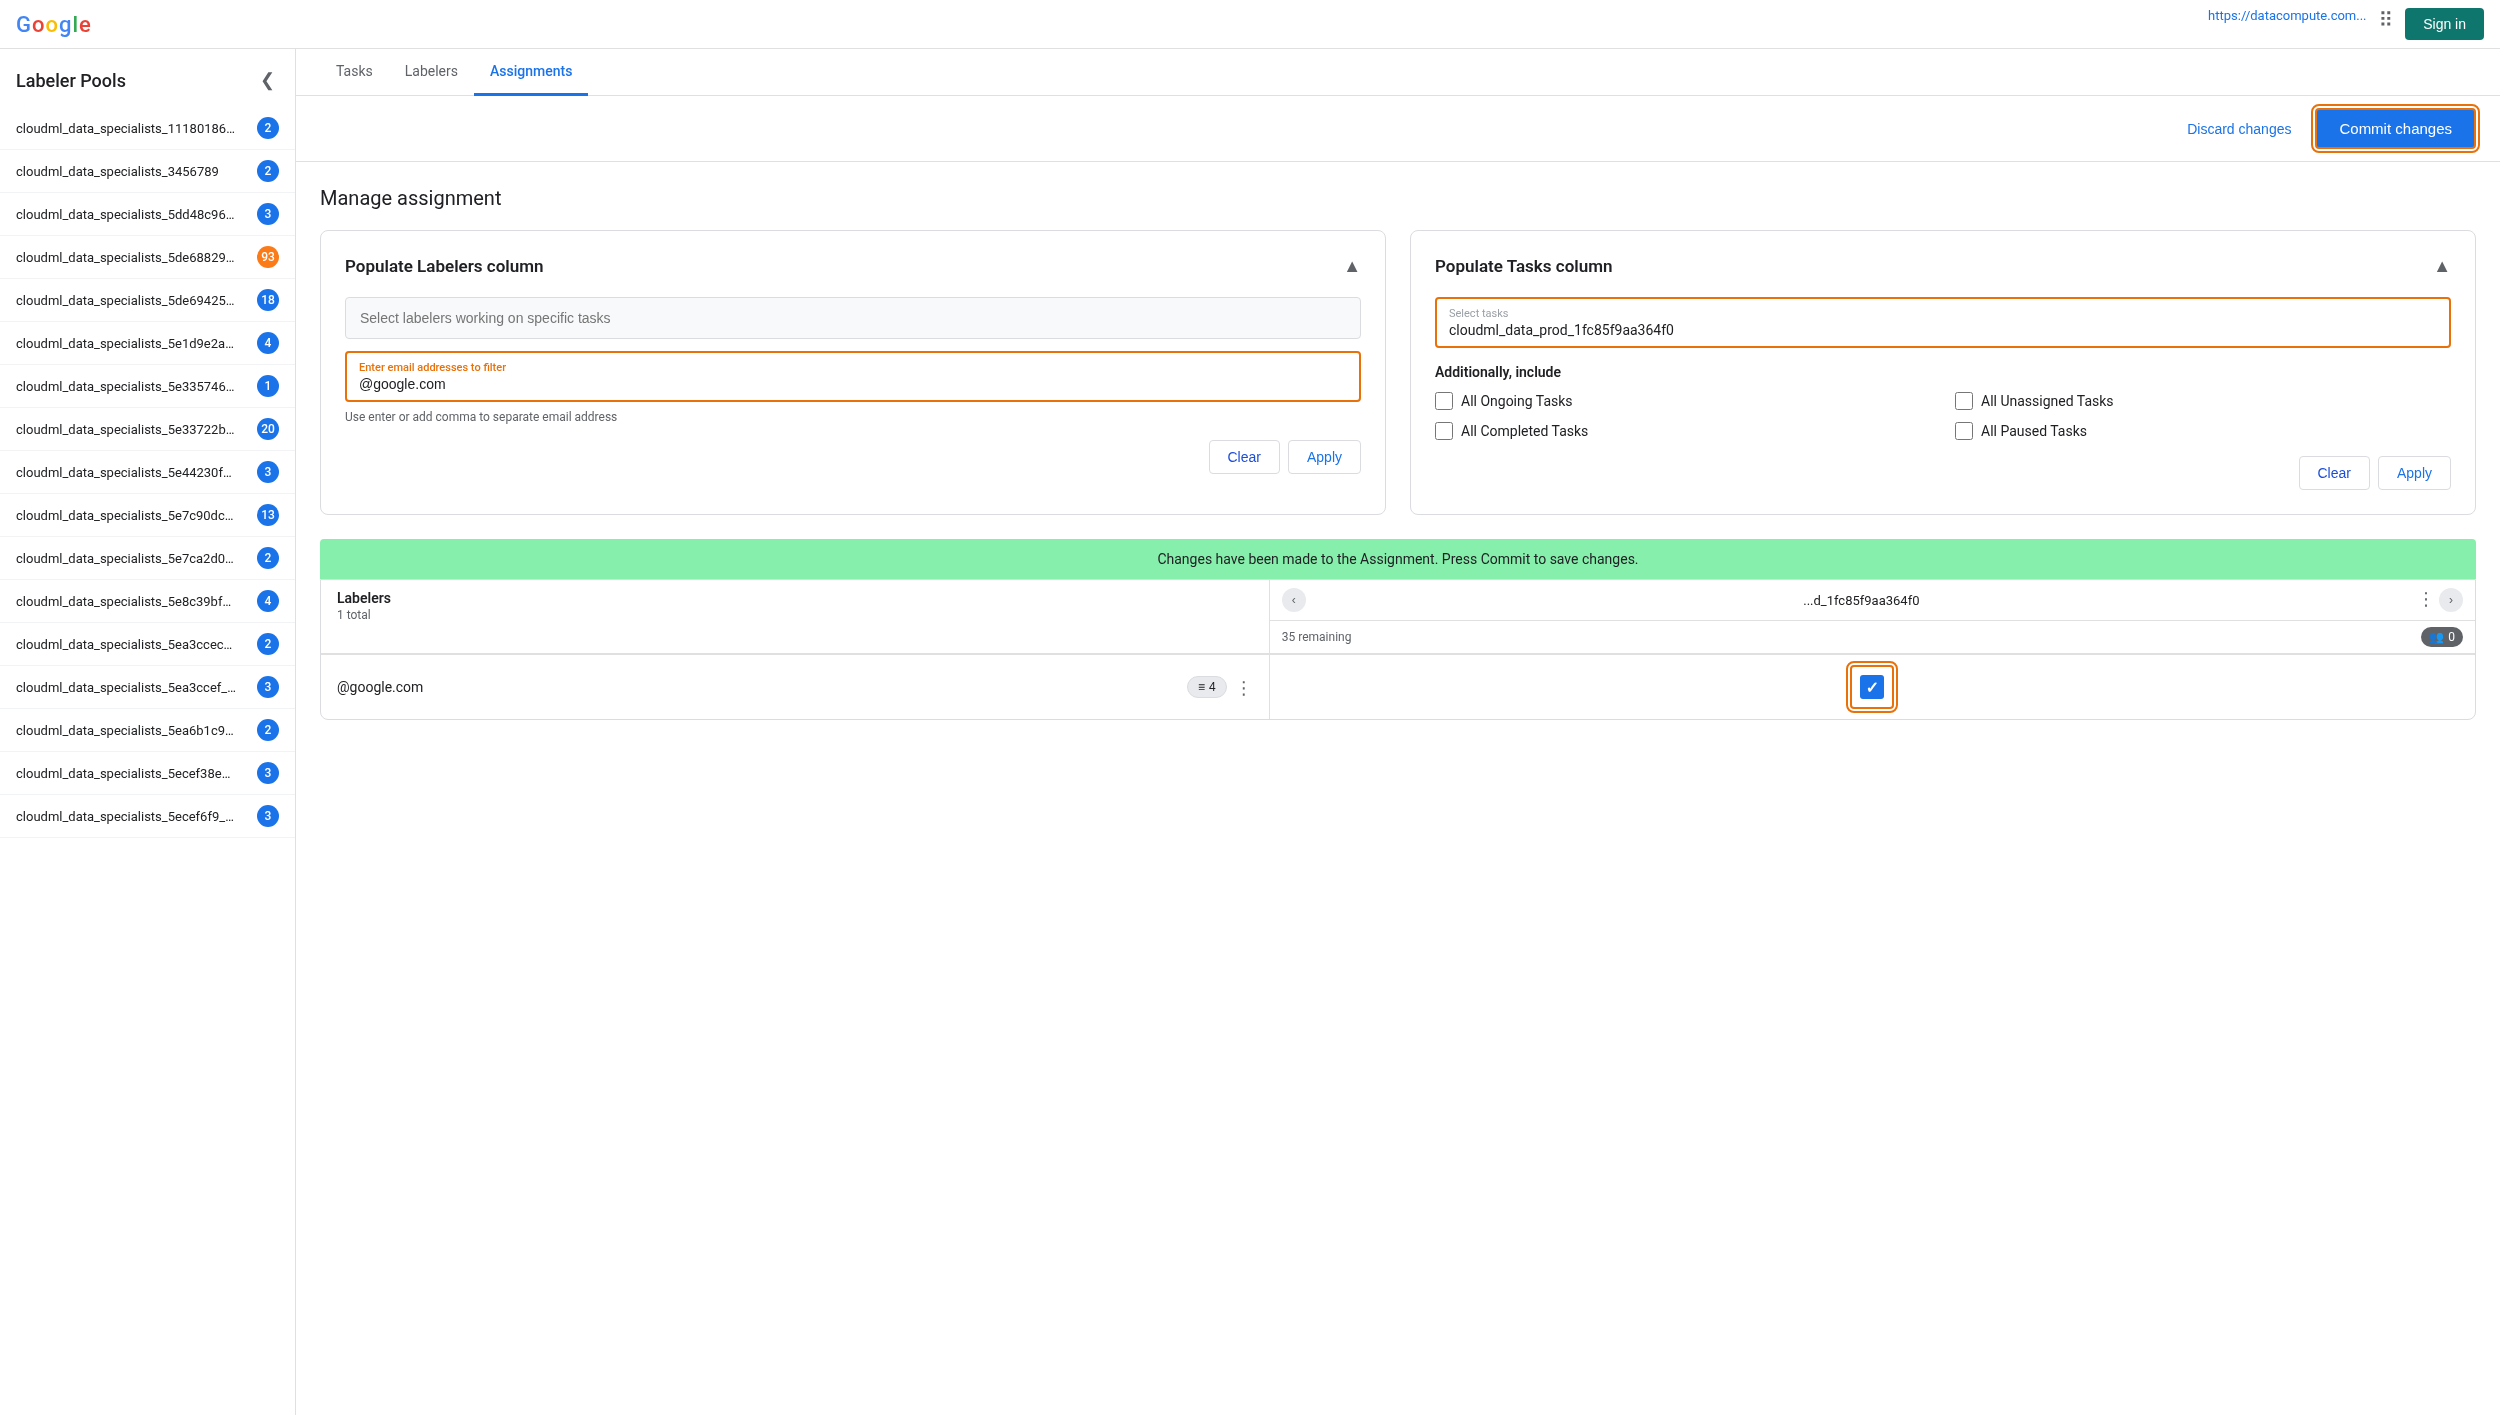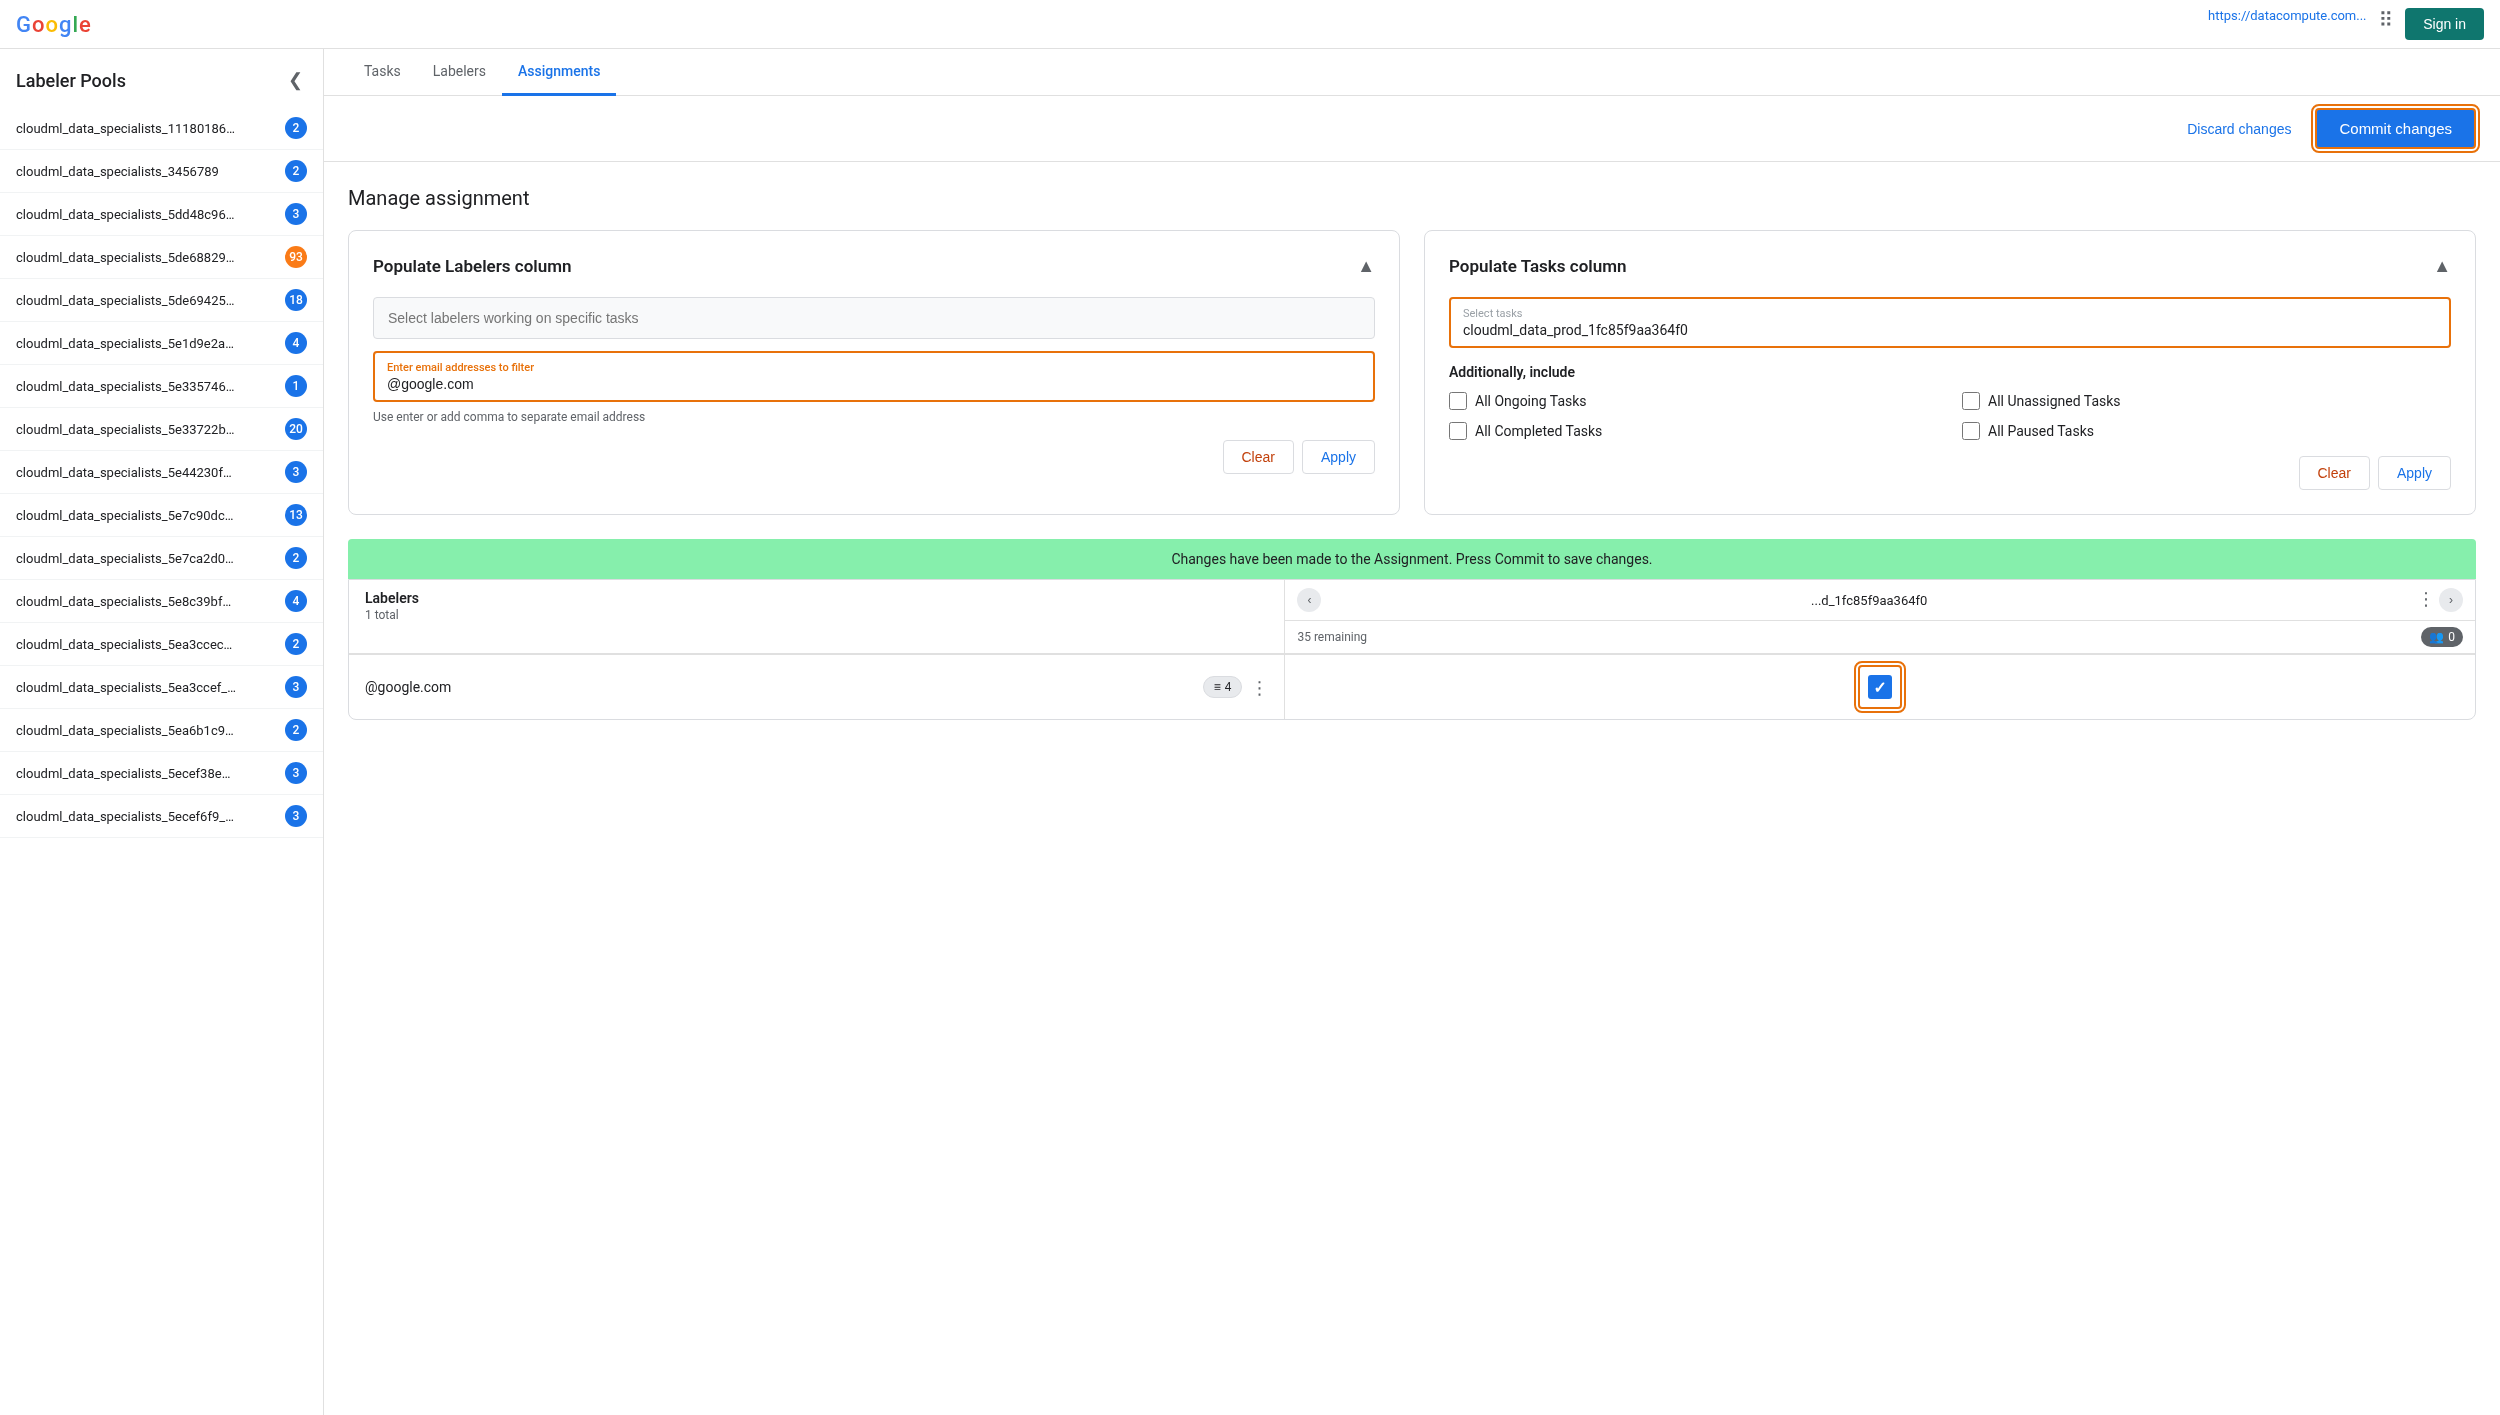--- a/index.html
+++ b/index.html
@@ -15,21 +15,21 @@
     .g-green { color: #34a853; }
     .top-bar-right { display: flex; gap: 12px; }
     .url-link { color: #1a73e8; font-size: 13px; text-decoration: none; }
     .grid-icon { color: #5f6368; cursor: pointer; font-size: 20px; }
     .sign-in-btn { background: #0f766e; color: #fff; border: none; border-radius: 4px; padding: 8px 18px; font-size: 14px; cursor: pointer; font-weight: 500; }
 
     
     .main-layout { display: flex; flex: 1; overflow: hidden; }
 
     
-    .sidebar { width: 324px; border-right: 1px solid #e0e0e0; overflow-y: auto; flex-shrink: 0; background: #fff; }
+    .sidebar { width: 296px; border-right: 1px solid #e0e0e0; overflow-y: auto; flex-shrink: 0; background: #fff; }
     .sidebar-header { display: flex; align-items: center; justify-content: space-between; padding: 16px 16px 12px; }
     .sidebar-title { font-size: 18px; font-weight: 500; color: #202124; }
     .sidebar-collapse-btn { background: none; border: none; cursor: pointer; color: #5f6368; font-size: 18px; padding: 4px; }
     .sidebar-item { display: flex; align-items: center; justify-content: space-between; padding: 10px 16px; cursor: pointer; border-bottom: 1px solid #f1f3f4; }
     .sidebar-item-name { font-size: 13px; color: #202124; flex: 1; white-space: nowrap; overflow: hidden; text-overflow: ellipsis; max-width: 220px; }
     .sidebar-badge { background: #1a73e8; color: #fff; border-radius: 50%; min-width: 22px; height: 22px; display: flex; align-items: center; justify-content: center; font-size: 12px; font-weight: 500; padding: 0 4px; }
     .sidebar-badge.orange { background: #fa7b17; }
 
     
     .content { flex: 1; display: flex; flex-direction: column; overflow: hidden; }
@@ -59,21 +59,21 @@
     .collapse-icon { color: #5f6368; cursor: pointer; font-size: 18px; }
 
     
     .search-input-container { position: relative; margin-bottom: 12px; }
     .search-input-full { width: 100%; padding: 12px 14px; border: 1px solid #dadce0; border-radius: 4px; font-size: 14px; color: #5f6368; background: #f8f9fa; }
     .email-filter-container { position: relative; border: 2px solid #e8710a; border-radius: 4px; background: #fff; padding: 8px 12px; margin-bottom: 8px; }
     .email-filter-label { font-size: 11px; color: #e8710a; font-weight: 500; margin-bottom: 2px; }
     .email-filter-input { border: none; outline: none; font-size: 14px; color: #202124; background: transparent; width: 100%; }
     .hint-text { font-size: 12px; color: #5f6368; margin-bottom: 16px; }
     .panel-footer { display: flex; justify-content: flex-end; gap: 8px; margin-top: 12px; }
-    .clear-btn { background: none; border: 1px solid #dadce0; border-radius: 4px; padding: 8px 18px; font-size: 14px; color: #c2410c; cursor: pointer; }
+    .clear-btn { background: none; border: 1px solid #dadce0; border-radius: 4px; padding: 8px 18px; font-size: 14px; color: #1d4ed8; cursor: pointer; }
     .apply-btn { background: none; border: 1px solid #dadce0; border-radius: 4px; padding: 8px 18px; font-size: 14px; color: #1a73e8; cursor: pointer; font-weight: 500; }
 
     
     .tasks-select-container { position: relative; border: 2px solid #e8710a; border-radius: 4px; background: #fff; padding: 8px 12px; margin-bottom: 16px; }
     .tasks-select-label { font-size: 11px; color: #9aa0a6; margin-bottom: 2px; }
     .tasks-select-value { font-size: 14px; color: #202124; }
 
     .additionally-label { font-size: 14px; font-weight: 600; color: #202124; margin-bottom: 12px; }
     .checkbox-grid { display: grid; grid-template-columns: 1fr 1fr; gap: 12px 24px; margin-bottom: 16px; }
     .checkbox-item { display: flex; align-items: center; gap: 8px; }

